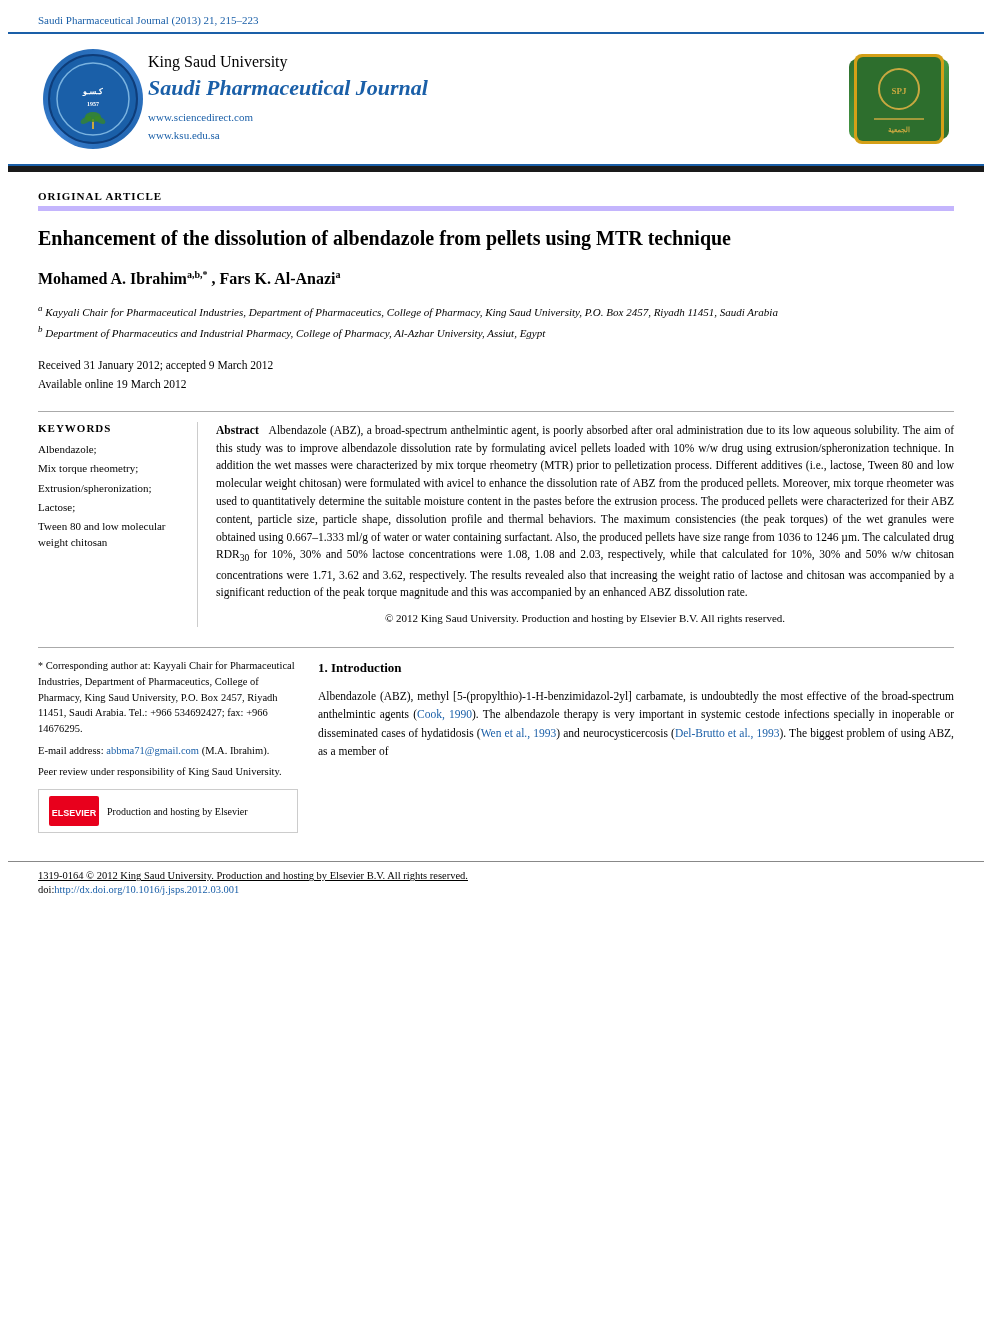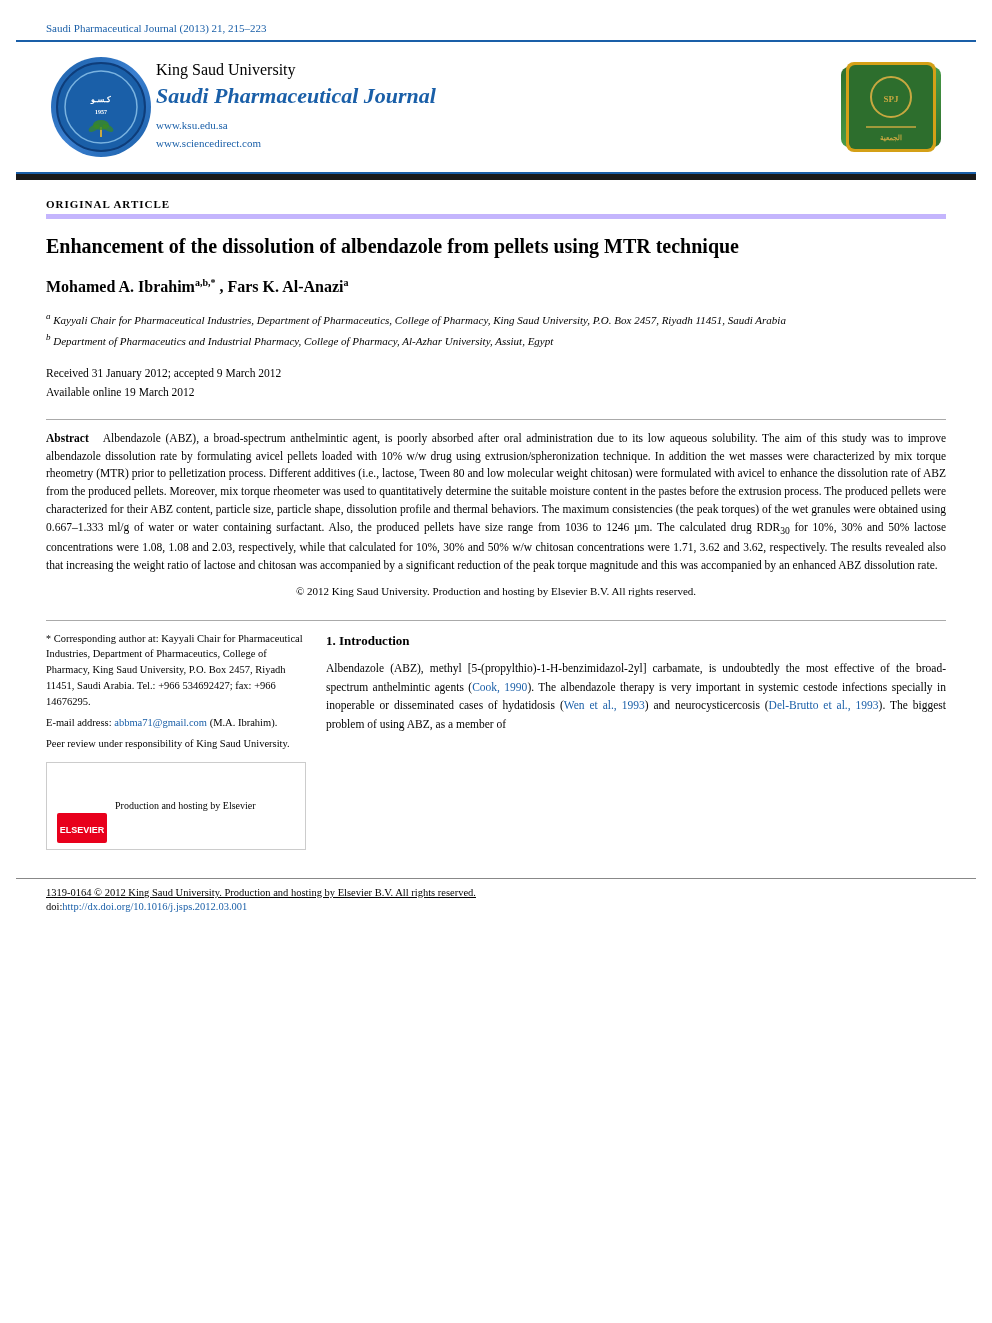--- a/index.html
+++ b/index.html
@@ -9,21 +9,21 @@
       font-size: 13px;
       color: #000;
       width: 992px;
       min-height: 1323px;
     }
 
     .page {
       width: 992px;
       min-height: 1323px;
       background: #fff;
-      padding: 16px;
+      padding: 8px;
     }
 
     
     .citation-bar {
       padding: 6px 30px;
       font-size: 11px;
       color: #1a5fa8;
     }
 
     
@@ -254,21 +254,20 @@
       width: 50px;
       height: 30px;
       background: #e8001c;
       display: flex;
       align-items: center;
       justify-content: center;
       color: white;
       font-size: 9px;
       font-weight: bold;
       border-radius: 2px;
-      margin-top: 44px;
     }
 
     .bottom-right {
       flex: 1;
       font-size: 11.5px;
       line-height: 1.6;
       text-align: justify;
     }
 
     .bottom-right .intro-title {
@@ -321,22 +320,22 @@
           <ellipse cx="38" cy="66" rx="6" ry="3" fill="#3a8a20" opacity="0.7" transform="rotate(-30 38 66)"></ellipse>
           <ellipse cx="52" cy="66" rx="6" ry="3" fill="#3a8a20" opacity="0.7" transform="rotate(30 52 66)"></ellipse>
         </svg>
       </div>
     </div>
 
     <div class="header-center">
       <div class="university-name">King Saud University</div>
       <div class="journal-name">Saudi Pharmaceutical Journal</div>
       <div class="urls">
+        <div>www.sciencedirect.com</div>
         <div>www.ksu.edu.sa</div>
-        <div>www.sciencedirect.com</div>
       </div>
     </div>
 
     <div class="header-right-logo">
       <div class="logo-spj">
         <svg width="90" height="90" viewBox="0 0 90 90" xmlns="http://www.w3.org/2000/svg">
           <rect width="90" height="90" rx="8" fill="#d4a017"></rect>
           <rect x="3" y="3" width="84" height="84" rx="6" fill="#2d6e2d"></rect>
           <circle cx="45" cy="35" r="20" fill="none" stroke="#c8a840" stroke-width="2"></circle>
 
@@ -374,20 +373,28 @@
 
     <div class="dates">
       <div>Received 31 January 2012; accepted 9 March 2012</div>
       <div>Available online 19 March 2012</div>
     </div>
 
     <hr class="section-divider">
 
     <div class="abstract-section">
 
+      <div class="keywords-box">
+        <div class="kw-title">KEYWORDS</div>
+        <div class="kw-item">Albendazole;</div>
+        <div class="kw-item">Mix torque rheometry;</div>
+        <div class="kw-item">Extrusion/spheronization;</div>
+        <div class="kw-item">Lactose;</div>
+        <div class="kw-item">Tween 80 and low molecular weight chitosan</div>
+      </div>
 
       <div class="abstract-text">
         <span class="abstract-label">Abstract</span>
         <span>&nbsp;&nbsp;Albendazole (ABZ), a broad-spectrum anthelmintic agent, is poorly absorbed after oral administration due to its low aqueous solubility. The aim of this study was to improve albendazole dissolution rate by formulating avicel pellets loaded with 10% w/w drug using extrusion/spheronization technique. In addition the wet masses were characterized by mix torque rheometry (MTR) prior to pelletization process. Different additives (i.e., lactose, Tween 80 and low molecular weight chitosan) were formulated with avicel to enhance the dissolution rate of ABZ from the produced pellets. Moreover, mix torque rheometer was used to quantitatively determine the suitable moisture content in the pastes before the extrusion process. The produced pellets were characterized for their ABZ content, particle size, particle shape, dissolution profile and thermal behaviors. The maximum consistencies (the peak torques) of the wet granules were obtained using 0.667–1.333 ml/g of water or water containing surfactant. Also, the produced pellets have size range from 1036 to 1246 µm. The calculated drug RDR<sub>30</sub> for 10%, 30% and 50% lactose concentrations were 1.08, 1.08 and 2.03, respectively, while that calculated for 10%, 30% and 50% w/w chitosan concentrations were 1.71, 3.62 and 3.62, respectively. The results revealed also that increasing the weight ratio of lactose and chitosan was accompanied by a significant reduction of the peak torque magnitude and this was accompanied by an enhanced ABZ dissolution rate.</span>
         <div class="abstract-copyright">© 2012 King Saud University. Production and hosting by Elsevier B.V. All rights reserved.</div>
       </div>
     </div>
 
     <hr class="section-divider">
 

